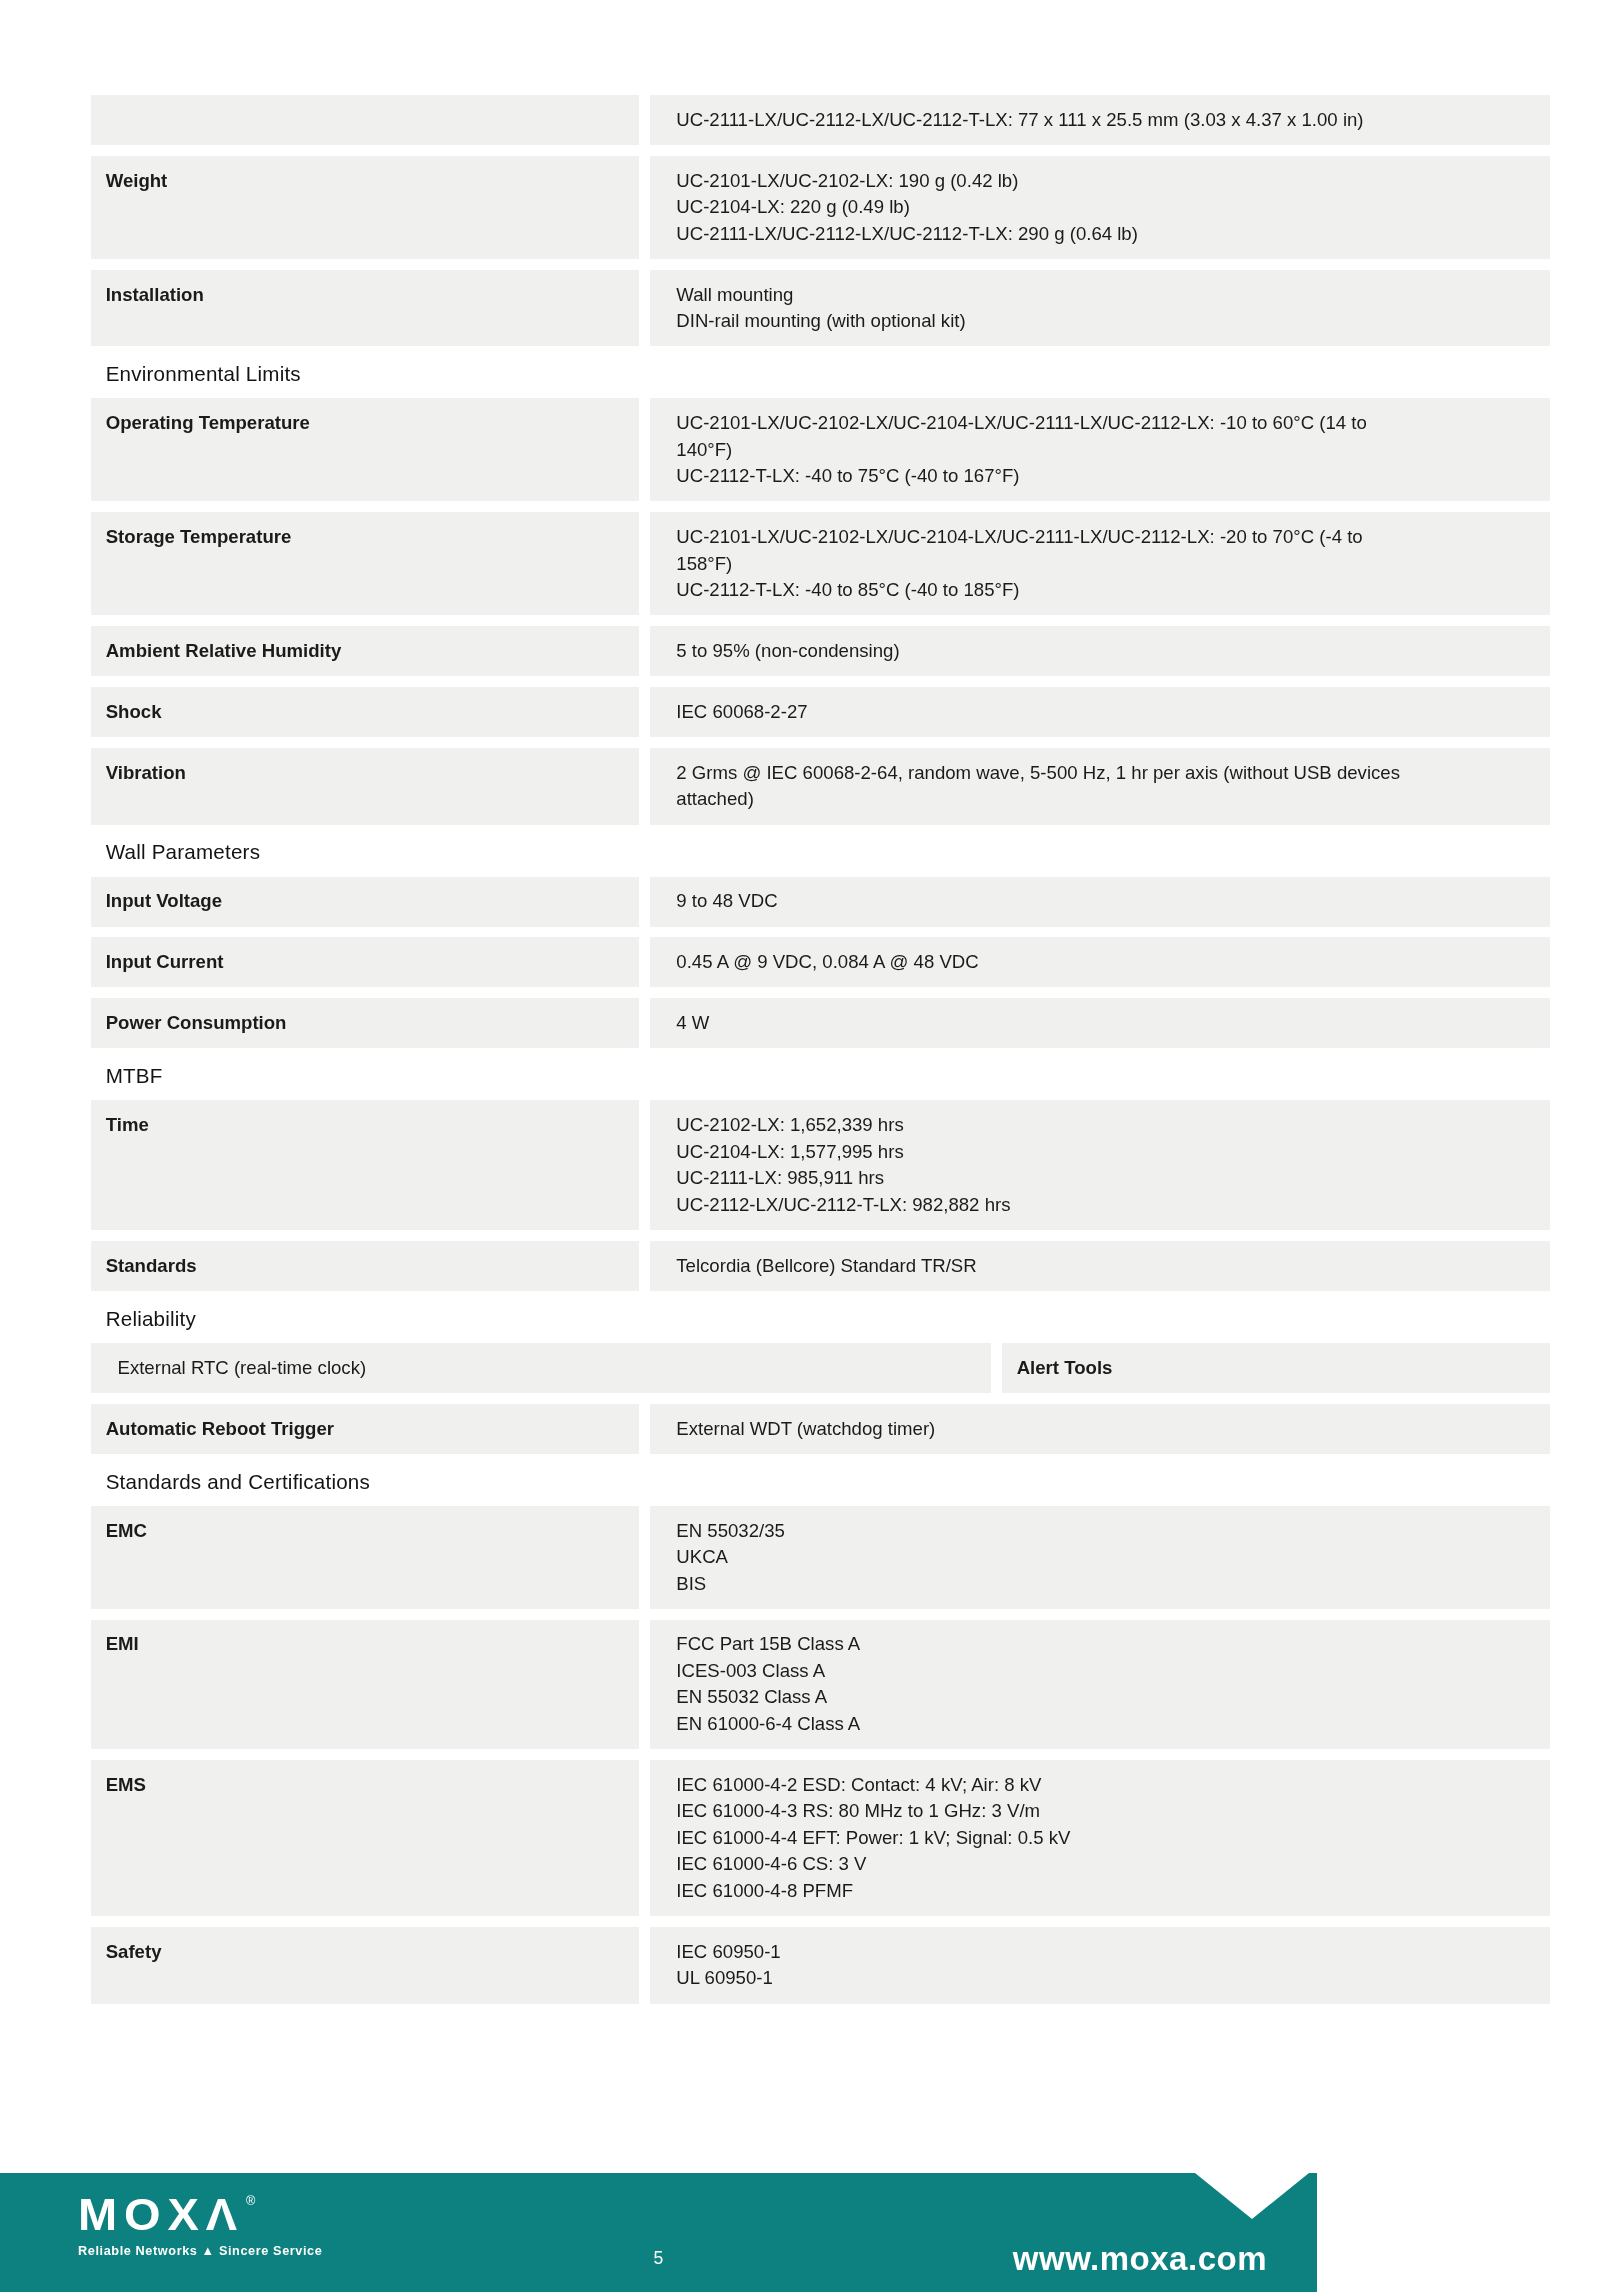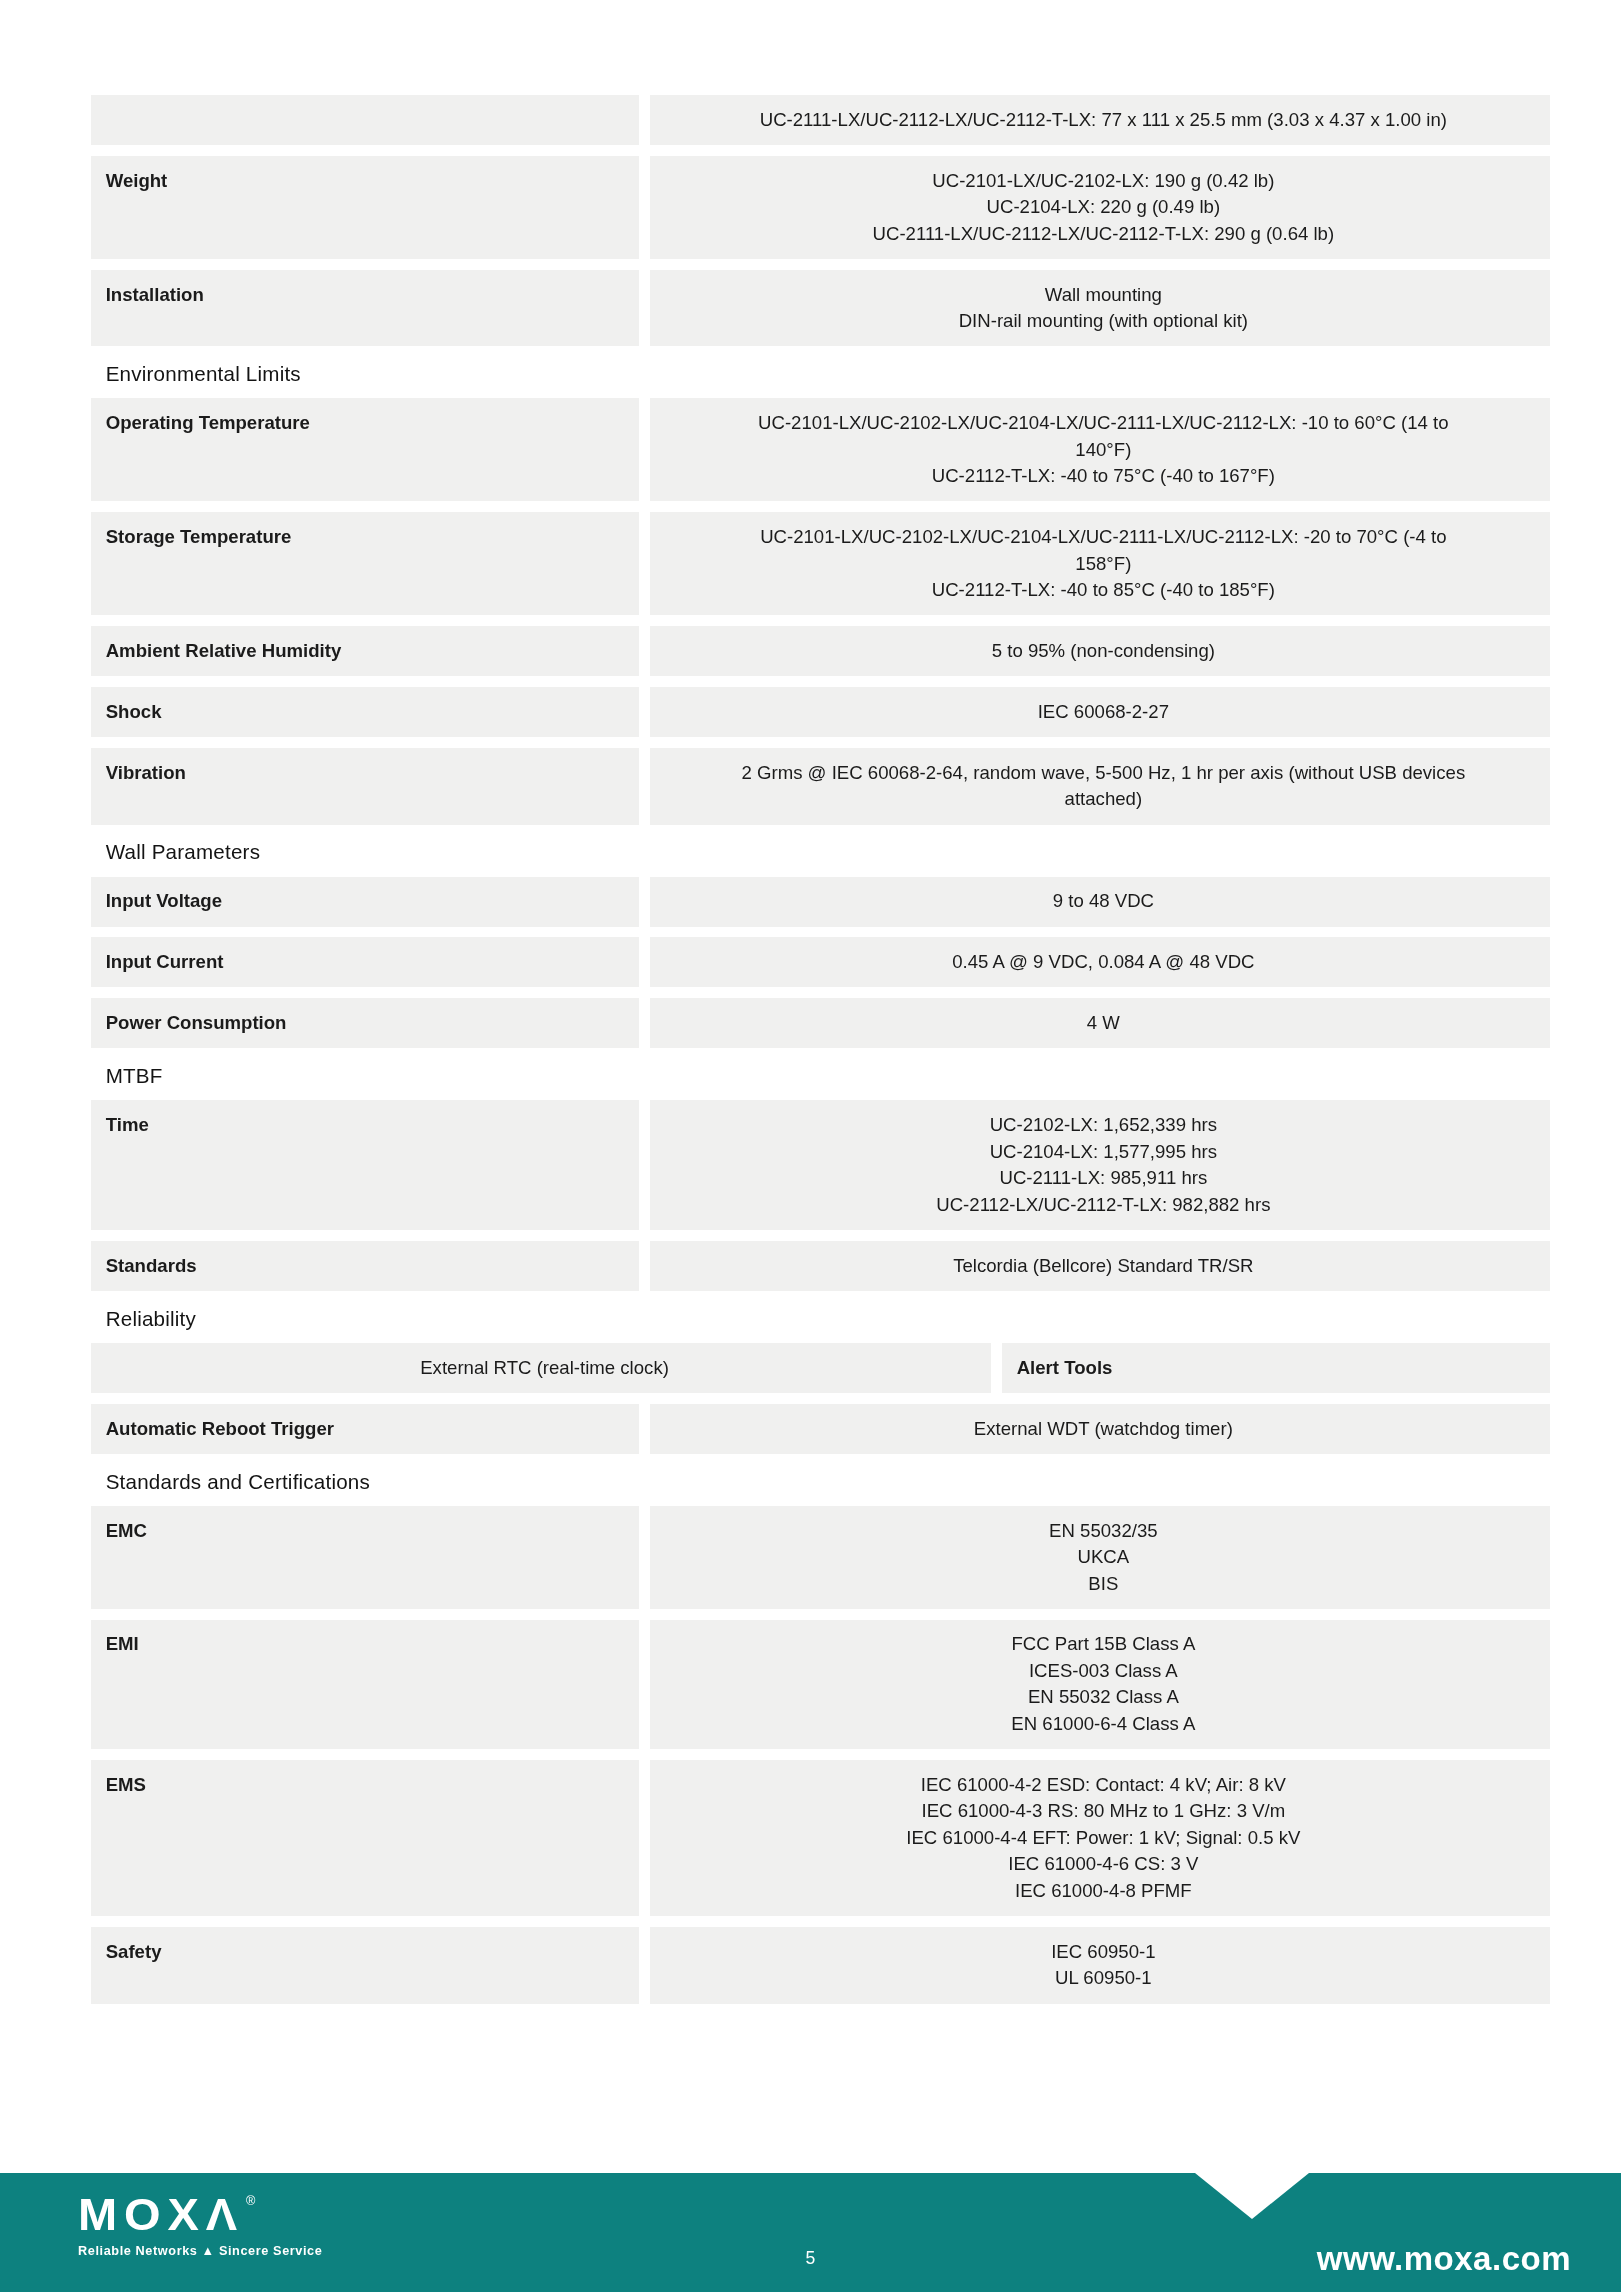--- a/index.html
+++ b/index.html
@@ -19,27 +19,27 @@
   .row{display:flex;gap:10.8px;margin-bottom:10.8px;}
   .cell{background:var(--cell-bg);}
   .label-cell{
     width:548px;flex:0 0 548px;padding:11.8px 13.7px 11.8px 14.7px;
     font-size:18.6px;line-height:26.5px;font-weight:bold;
   }
   .value-cell{
     flex:1 1 auto;padding:11.8px 19.6px 11.8px 26.5px;
     font-size:18.6px;line-height:26.5px;
   }
-  .value-line{white-space:pre-wrap;text-align:center;}
+  .value-line{white-space:pre-wrap;}
   .section-title{
     font-size:20.6px;line-height:25.5px;color:#141414;
     padding:0 0 0 14.7px;margin:14.7px 0 11.8px 0;letter-spacing:0.2px;
   }
   .footer{
-    position:absolute;left:0;top:2173px;width:1621px;height:120px;
+    position:absolute;left:0;top:2173px;width:1317px;height:120px;
     background:var(--teal);
   }
   .footer-notch{
     position:absolute;top:0;left:1195px;width:0;height:0;
     border-left:57px solid transparent;border-right:57px solid transparent;
     border-top:46px solid #ffffff;
   }
   .logo{position:absolute;left:78px;top:21.6px;color:#ffffff;}
   .logo-line{display:flex;align-items:flex-start;}
   .logo-text{

